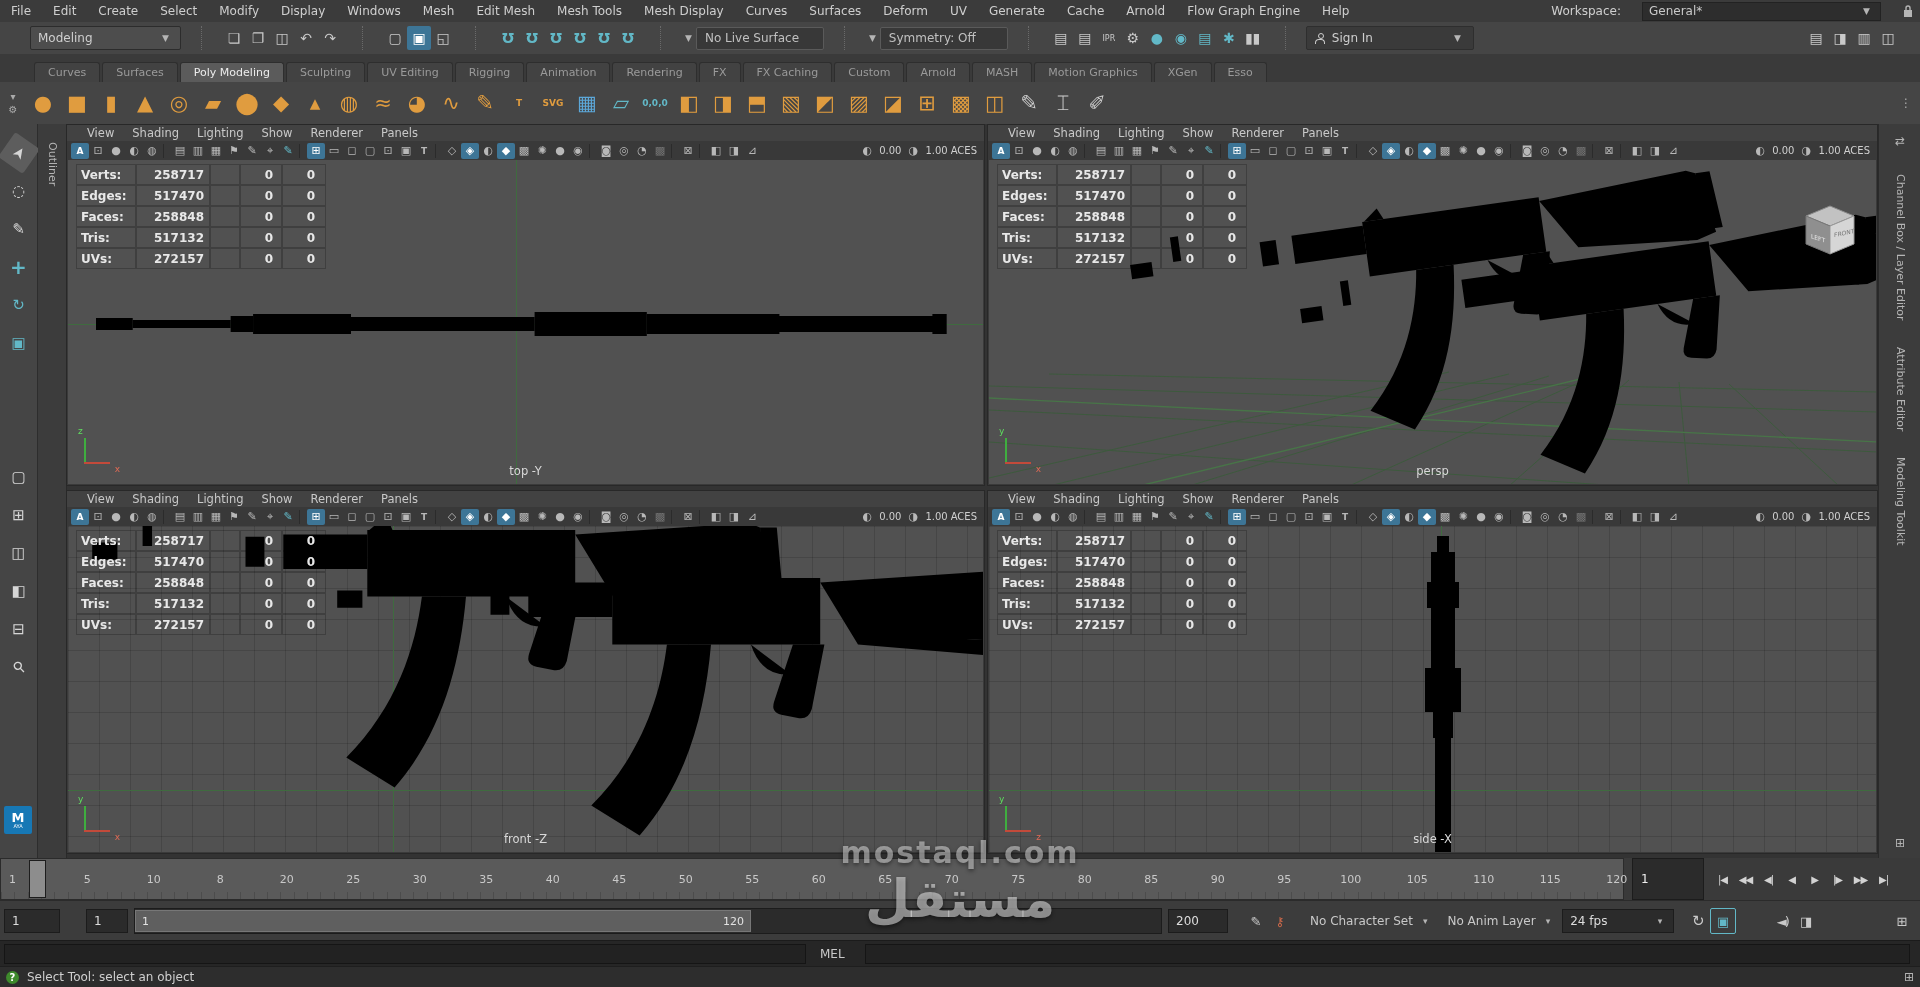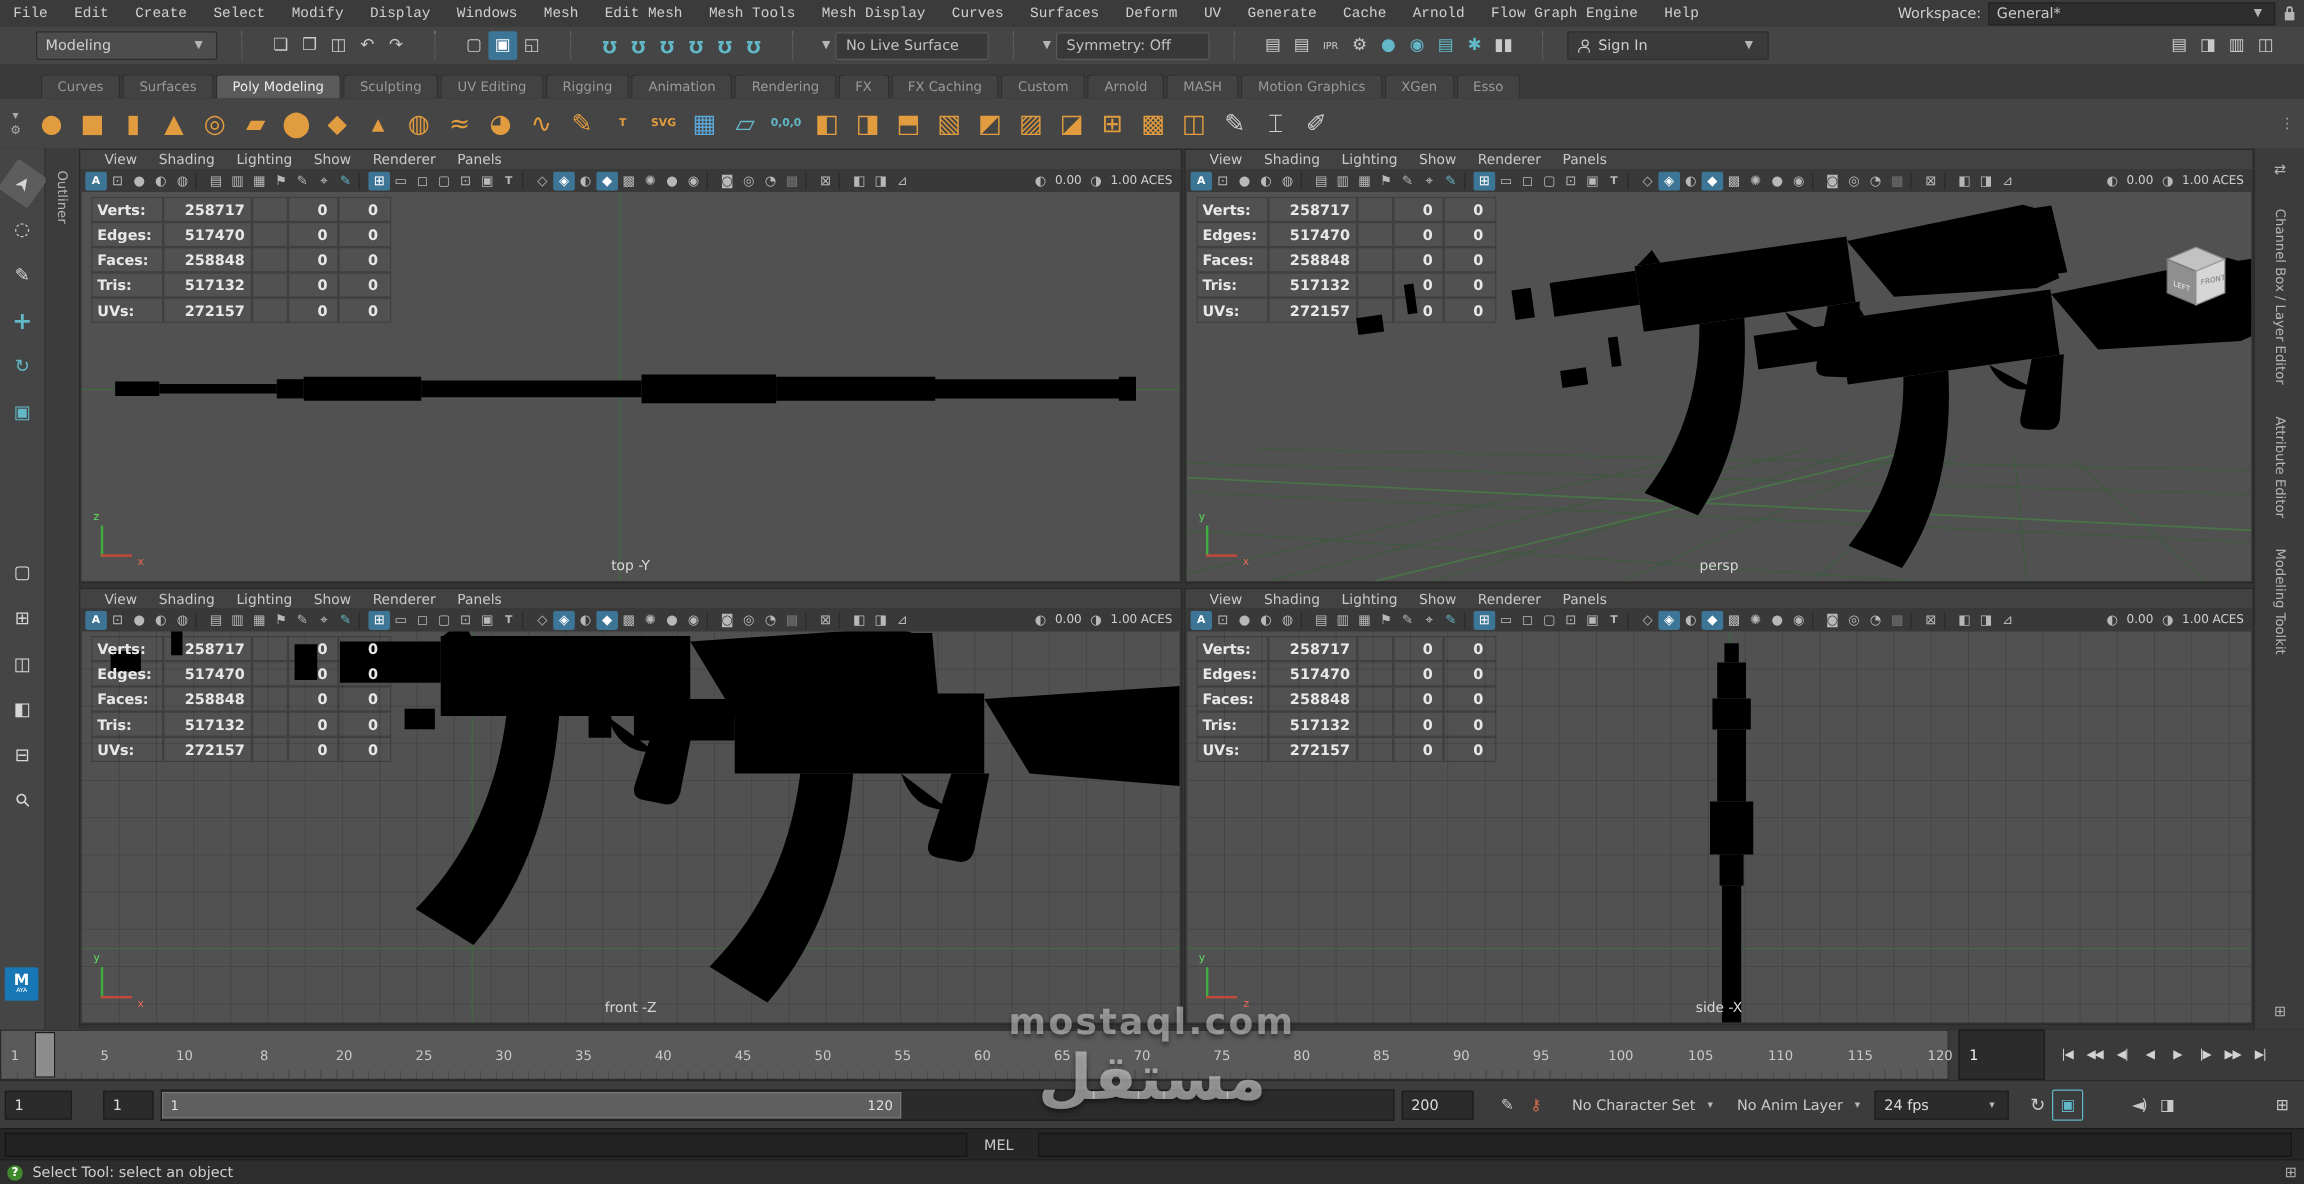--- a/index.html
+++ b/index.html
@@ -2,22 +2,22 @@
 <html><head>
 <meta charset="utf-8">
 <style>
   html,body{margin:0;padding:0;background:#222;}
   body{width:1920px;height:987px;position:relative;overflow:hidden;
        font-family:"DejaVu Sans","Liberation Sans",sans-serif;
        -webkit-font-smoothing:antialiased;color:#cfcfcf;font-size:12px;}
   .abs{position:absolute;}
   
   #menubar{left:0;top:0;width:1920px;height:22px;background:#3b3b3b;display:flex;align-items:center;border-bottom:1px solid #2a2a2a;}
-  .menu-item{padding:0 11px;color:#cfcfcf;font-size:12px;cursor:default;font-family:Liberation Mono, monospace;}
-  #workspace{margin-left:auto;display:flex;align-items:center;gap:6px;padding-right:6px;}
+  .menu-item{padding:0 11px;color:#cfcfcf;font-size:12px;cursor:default;}
+  #workspace{margin-left:auto;display:flex;align-items:center;gap:21px;padding-right:6px;}
   #workspace .wfield{background:#2d2d2d;border:1px solid #222;width:225px;height:17px;display:flex;align-items:center;justify-content:space-between;padding:0 6px;color:#c9c9c9;}
   
   #statusline{left:0;top:22px;width:1920px;height:32px;background:#454545;display:flex;align-items:center;border-bottom:1px solid #2a2a2a;}
   .sgroup{display:flex;align-items:center;border-left:1px dotted #6a6a6a;padding:0 20px;height:24px;}
   .sgroup.first{border-left:none;}
   .ic{display:inline-flex;align-items:center;justify-content:center;width:24px;height:24px;font-size:14px;color:#c9c9c9;cursor:default;}
   .ic.on{background:#3d7596;border-radius:2px;color:#fff;}
   .ic.teal{color:#62b8c7;}
   .ic.txt{font-size:8px;letter-spacing:0;}
   .snapic{color:#62b8c7;transform:rotate(180deg);font-weight:bold;}

